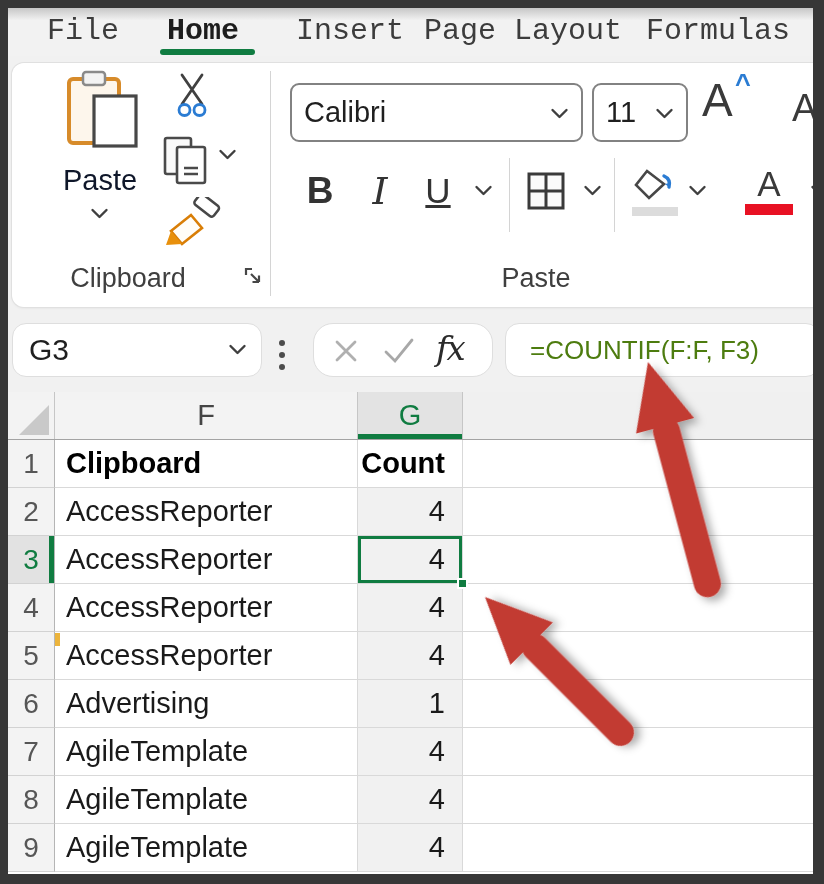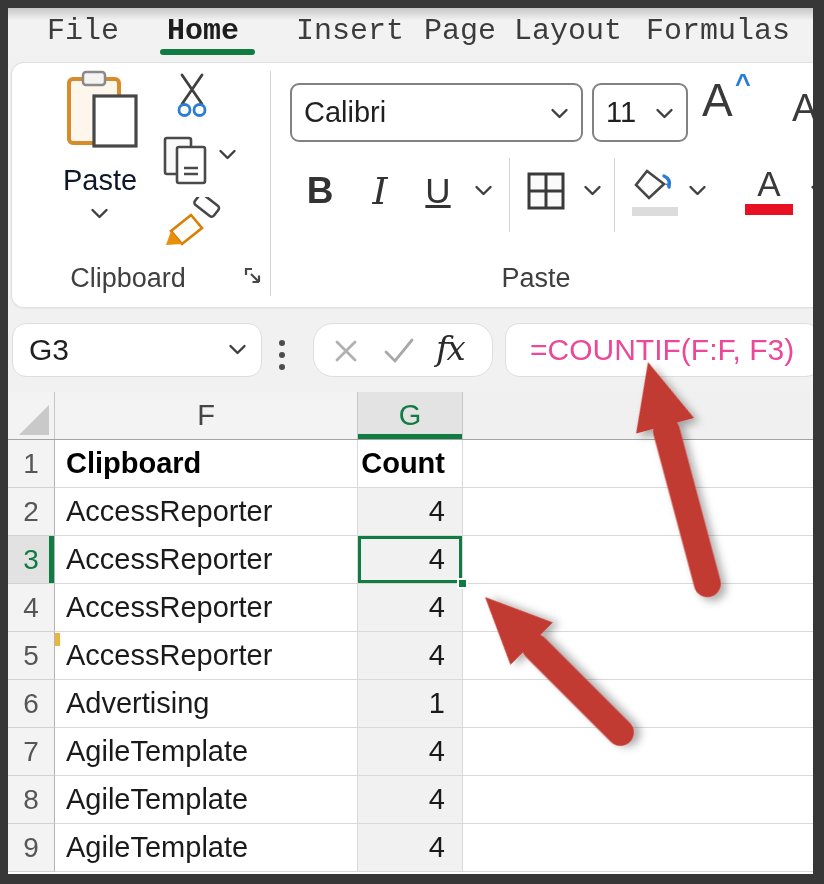--- a/index.html
+++ b/index.html
@@ -65,21 +65,21 @@
   .namebox .chev{position:absolute;right:14px;top:20px;}
   .vdots{position:absolute;left:271px;top:329px;display:flex;flex-direction:column;}
   .vdots span{width:6px;height:6px;border-radius:50%;background:#4c4c4c;margin:3px 0;}
   .fxbox{position:absolute;left:305px;top:315px;width:180px;height:54px;background:#fff;border:1px solid #dedede;
     border-radius:20px;box-sizing:border-box;}
   .fx-x{position:absolute;left:18px;top:13px;}
   .fx-check{position:absolute;left:68px;top:13px;}
   .fx-label{position:absolute;left:122px;top:4px;font-family:"DejaVu Serif",serif;font-style:italic;
     font-size:34px;color:#2b2b2b;letter-spacing:-2px;}
   .formulabox{position:absolute;left:497px;top:315px;width:315px;height:54px;background:#fff;border:1px solid #dedede;
-    border-radius:14px;display:flex;align-items:center;font-size:30px;color:#ec4899;padding-left:24px;box-sizing:border-box;white-space:nowrap;}
+    border-radius:14px;display:flex;align-items:center;font-size:26px;color:#4d7c0f;padding-left:24px;box-sizing:border-box;white-space:nowrap;}
   
   .gridbg{position:absolute;left:0;top:384px;width:805px;height:482px;background:#fff;}
   .ghead{position:absolute;left:0;top:384px;width:805px;height:48px;display:flex;border-bottom:1px solid #a3a3a3;box-sizing:border-box;}
   .ghead>div{display:flex;align-items:center;justify-content:center;font-size:29px;color:#454545;
     background:#f3f3f3;border-right:1px solid #c6c6c6;box-sizing:border-box;}
   .gh-corner{width:47px;position:relative;}
   .gh-tri{position:absolute;right:5px;bottom:4px;width:0;height:0;
     border-left:30px solid transparent;border-bottom:30px solid #c9c9c9;}
   .gh-f{width:303px;}
   .gh-g{width:105px;background:#e3e3e3 !important;color:#107C41 !important;box-shadow:inset 0 -5px 0 #107C41;}

